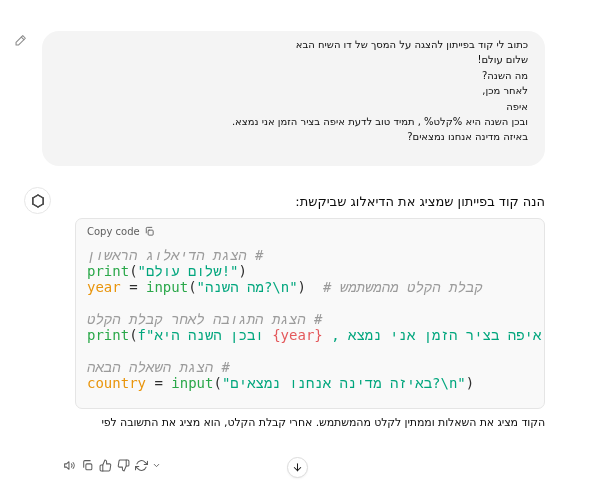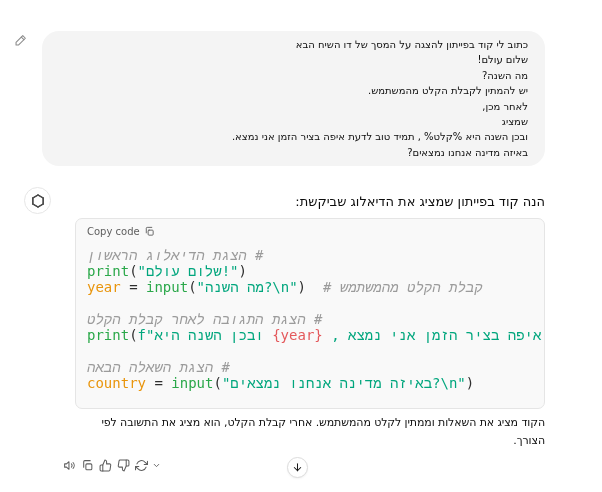--- a/index.html
+++ b/index.html
@@ -68,23 +68,22 @@
   <svg width="14" height="14" viewBox="0 0 24 24" fill="none" stroke="currentColor" stroke-width="1.8" stroke-linecap="round" stroke-linejoin="round">
     <path d="M15 4.5l4.5 4.5L8 20.5H3.5V16L15 4.5z"></path>
       <path d="M12.5 7l4.5 4.5"></path>
   </svg>
 </div>
 
 <div class="bubble">
   <div class="uline">כתוב לי קוד בפייתון להצגה על המסך של דו השיח הבא</div>
   <div class="uline">שלום עולם!</div>
   <div class="uline">מה השנה?</div>
-  <div class="uline">יש להמתין לקבלת הקלט מהמשתמש.</div>
   <div class="uline">לאחר מכן,</div>
-  <div class="uline">שמציג</div>
+  <div class="uline">איפה</div>
   <div class="uline">ובכן השנה היא %קלט% , תמיד טוב לדעת איפה בציר הזמן אני נמצא.</div>
   <div class="uline">באיזה מדינה אנחנו נמצאים?</div>
 </div>
 
 <div class="avatar">
   <svg width="16" height="16" viewBox="-10 -10 20 20" fill="none" stroke="currentColor" stroke-width="1.7" stroke-linejoin="round" stroke-linecap="round">
     <g>
         <path d="M0,-7.5 L6.5,-3.75 L6.5,3.75"></path>
       </g>
     <g transform="rotate(60)">
@@ -123,21 +122,20 @@
       <div class="code-line"><span style="color: rgb(155, 155, 155); font-style: italic;"># הצגת התגובה לאחר קבלת הקלט</span></div>
       <div class="code-line"><span style="color: rgb(43, 168, 74);">print</span><span style="color: rgb(47, 47, 47);">(</span><span style="color: rgb(0, 166, 125);">f"ובכן השנה היא </span><span style="color: rgb(228, 89, 92); margin-top: 36px;">{year}</span><span style="color: rgb(0, 166, 125);"> , תמיד טוב לדעת איפה בציר הזמן אני נמצא."</span><span style="color: rgb(47, 47, 47);">)</span></div>
       <div class="code-line">&nbsp;</div>
       <div class="code-line"><span style="color: rgb(155, 155, 155); font-style: italic;"># הצגת השאלה הבאה</span></div>
       <div class="code-line"><span style="color: rgb(233, 149, 12);">country</span><span style="color: rgb(47, 47, 47);"> = </span><span style="color: rgb(43, 168, 74);">input</span><span style="color: rgb(47, 47, 47);">(</span><span style="color: rgb(0, 166, 125);">"באיזה מדינה אנחנו נמצאים?\n"</span><span style="color: rgb(47, 47, 47);">)</span></div>
     </div>
 </div>
 
 <div class="outro">
   <div>הקוד מציג את השאלות וממתין לקלט מהמשתמש. אחרי קבלת הקלט, הוא מציג את התשובה לפי</div>
-  <div>הצורך.</div>
 </div>
 
 <div class="actions">
   <div class="icon-btn">
     <svg width="13" height="13" viewBox="0 0 24 24" fill="none" stroke="currentColor" stroke-width="1.9" stroke-linecap="round" stroke-linejoin="round">
       <path d="M11 5L6.5 9H3v6h3.5L11 19V5z"></path>
         <path d="M15.5 9a4.2 4.2 0 0 1 0 6"></path>
         <path d="M18.5 6.5a8 8 0 0 1 0 11"></path>
     </svg>
   </div>

